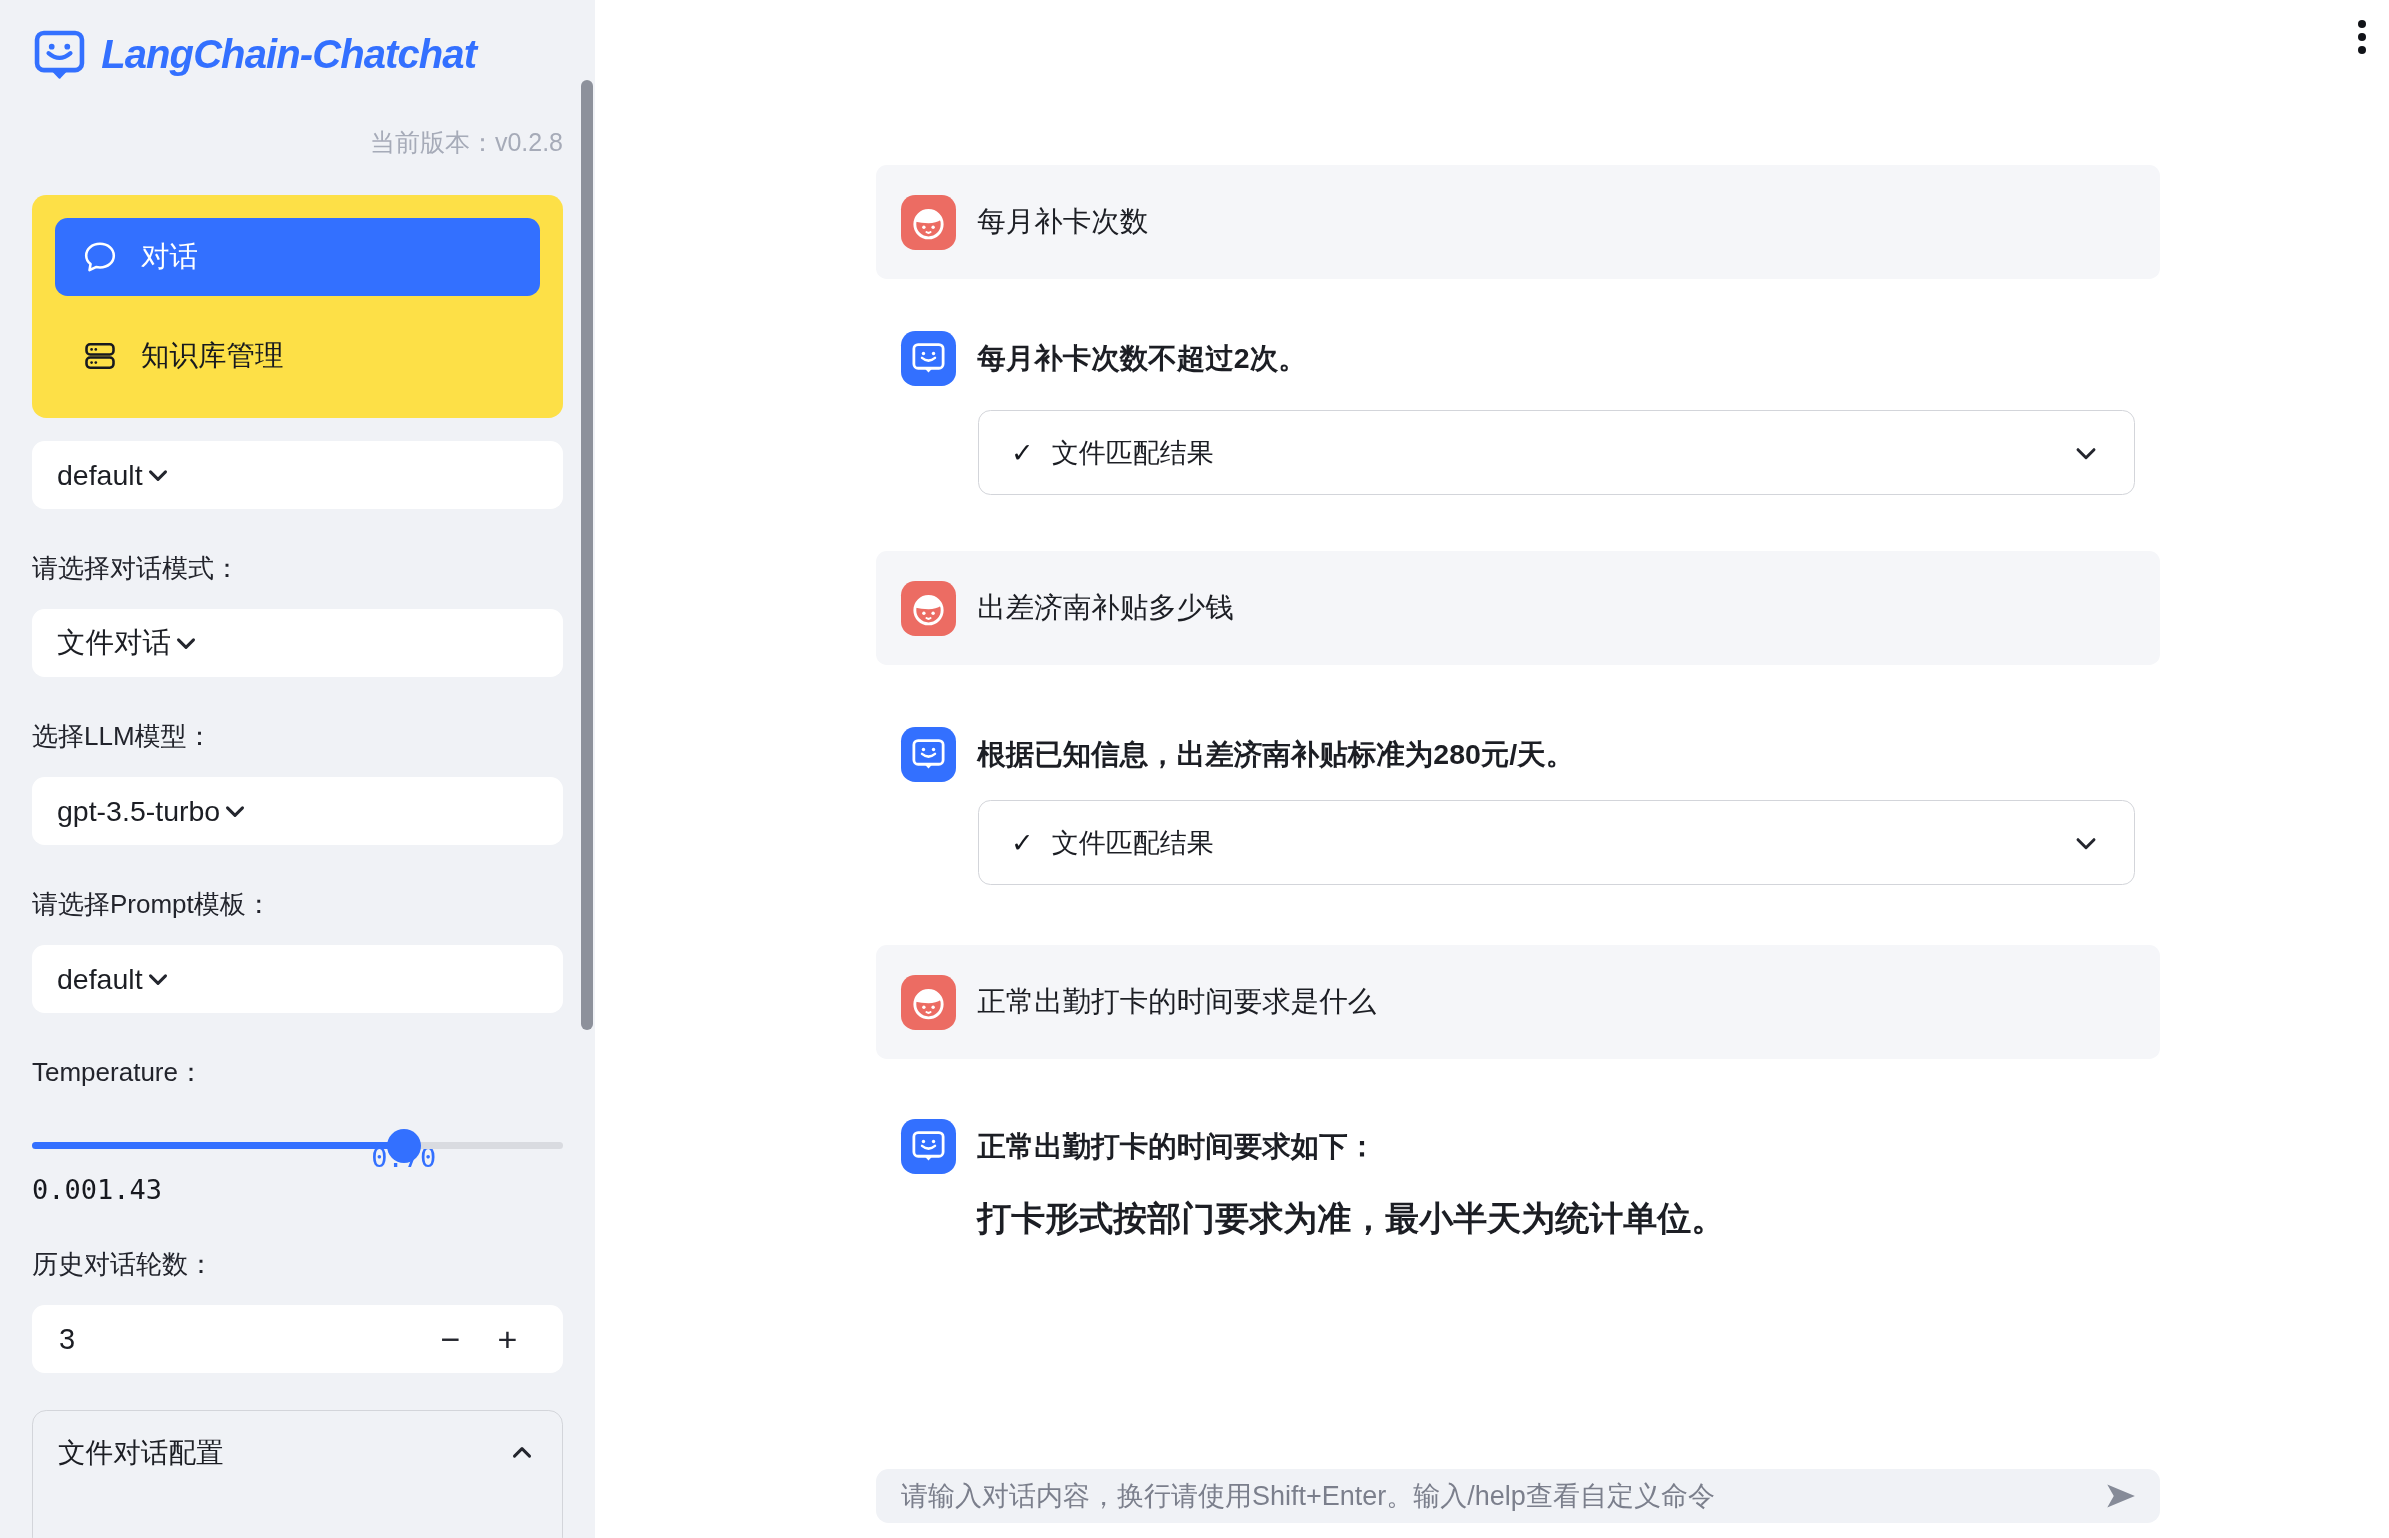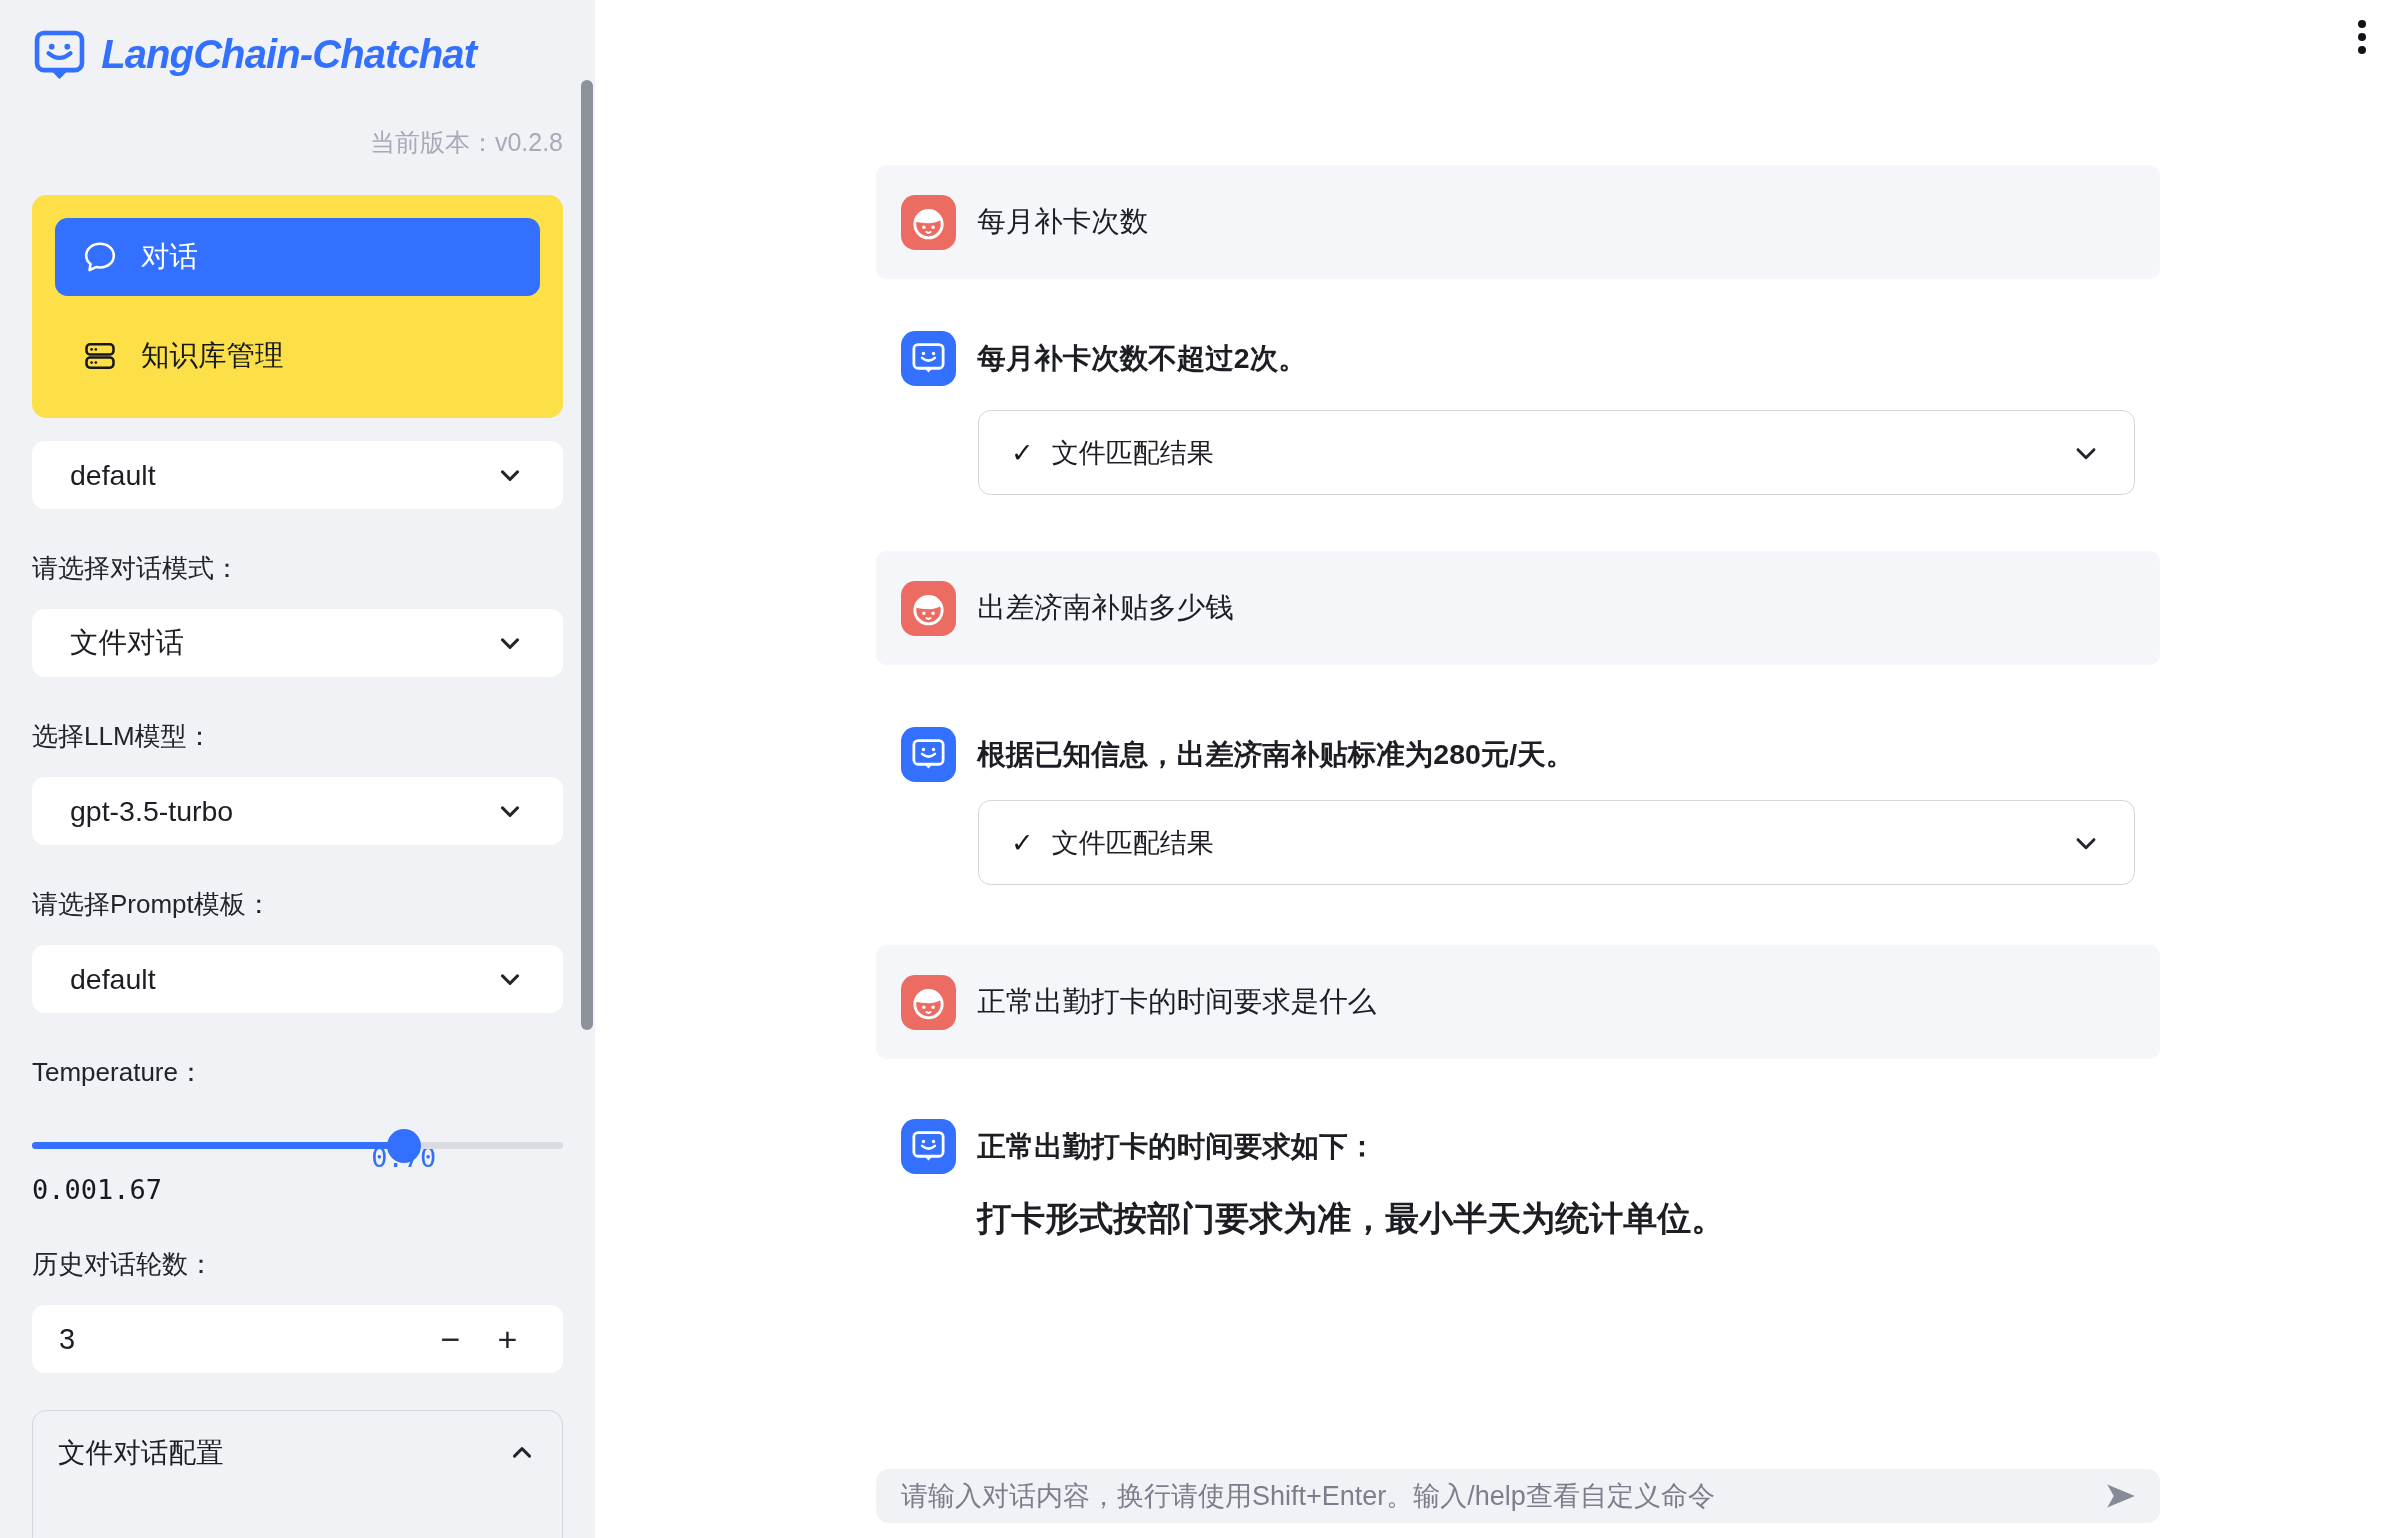--- a/index.html
+++ b/index.html
@@ -44,22 +44,22 @@
     display:flex;align-items:center;gap:23px;height:78px;
     border-radius:12.5px;padding:0 27px;font-size:28.5px;color:#17191f;
     cursor:pointer;
   }
   .nav-item.selected{background:var(--primary);color:#ffffff;}
   .field-label{display:block;font-size:26px;color:#22242c;line-height:36px;}
   .fl-1{margin-top:59px;}
   .fl-n{margin-top:41px;}
   .select{
     margin-top:23px;height:68px;background:#ffffff;border-radius:12.5px;
-    display:flex;align-items:center;padding:0 38px;font-size:28.5px;
-    justify-content:space-between;cursor:pointer;
+    display:flex;align-items:center;padding:0 25px;font-size:28.5px;
+    justify-content:flex-start;cursor:pointer;
   }
   .select svg{flex:0 0 auto;}
   
   .slider-wrap{margin-top:16px;position:relative;}
   .slider-value{
     font-family:"DejaVu Sans Mono","Liberation Mono",monospace;
     font-size:27px;color:var(--primary);
     position:absolute;left:70%;transform:translateX(-50%);top:0;
   }
   .slider-track{
@@ -229,21 +229,21 @@
 
   <label class="field-label fl-n">Temperature：</label>
   <div class="slider-wrap">
     <div class="slider-value">0.70</div>
     <div class="slider-track">
       <div class="slider-fill"></div>
       <div class="slider-thumb"></div>
     </div>
     <div class="slider-minmax">
       <span>0.00</span>
-      <span>1.67</span>
+      <span>1.43</span>
     </div>
   </div>
 
   <label class="field-label fl-n">历史对话轮数：</label>
   <div class="number-input">
     <span class="num">3</span>
     <span class="step">−</span>
     <span class="step">+</span>
   </div>
 

